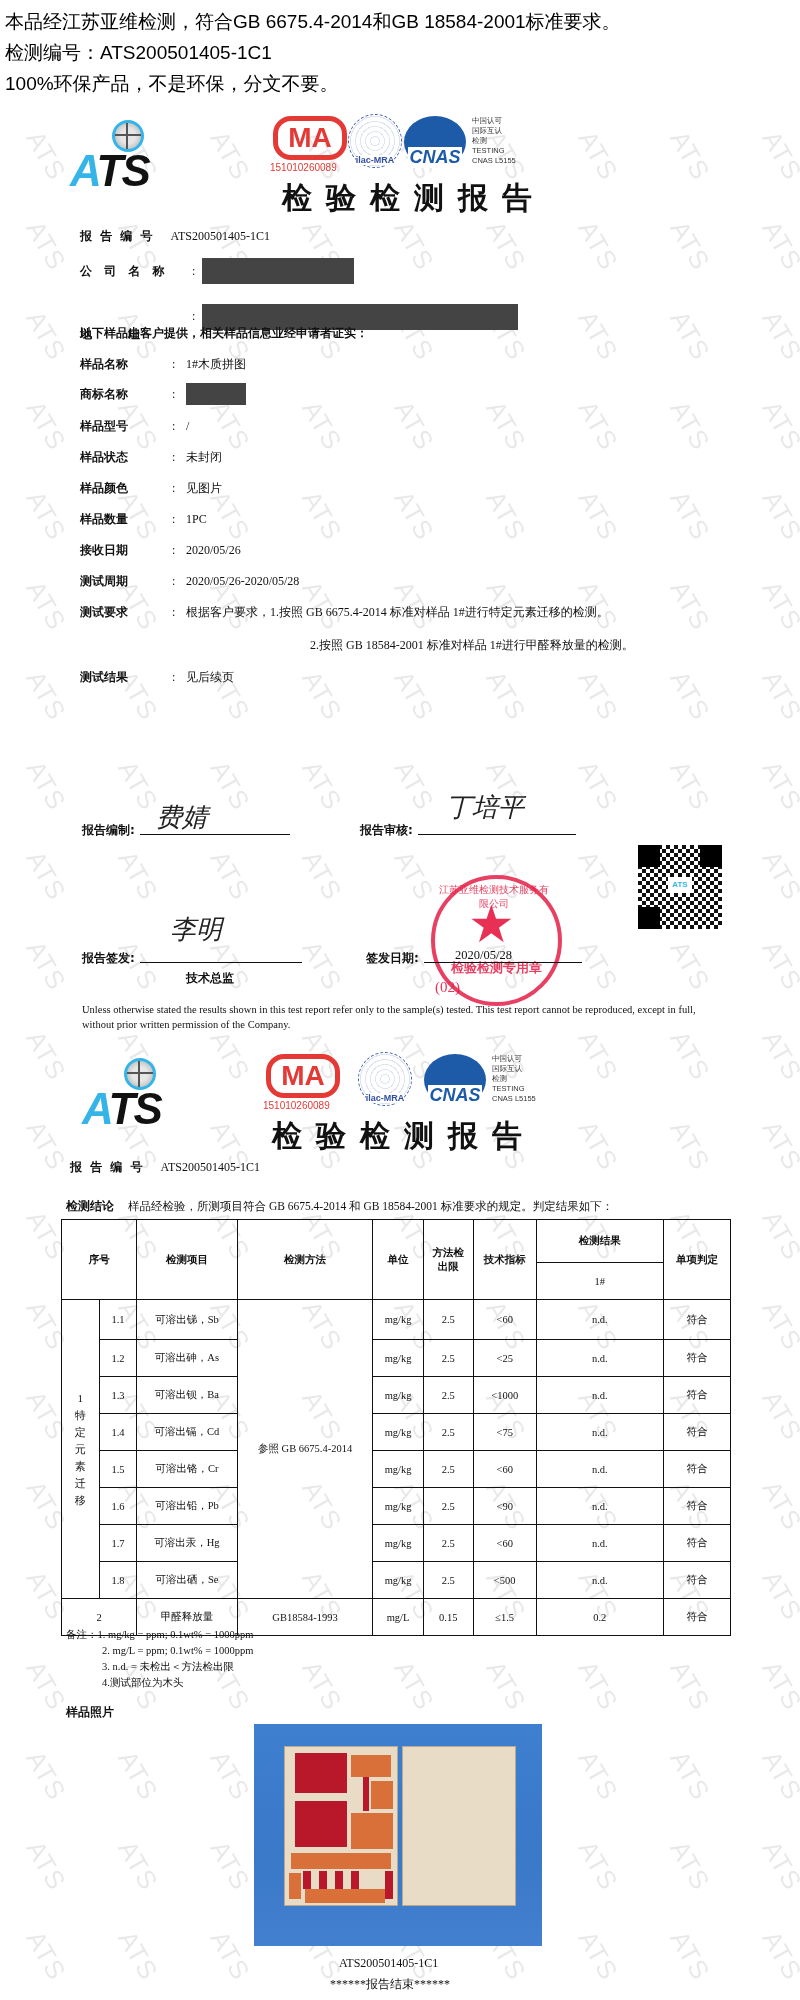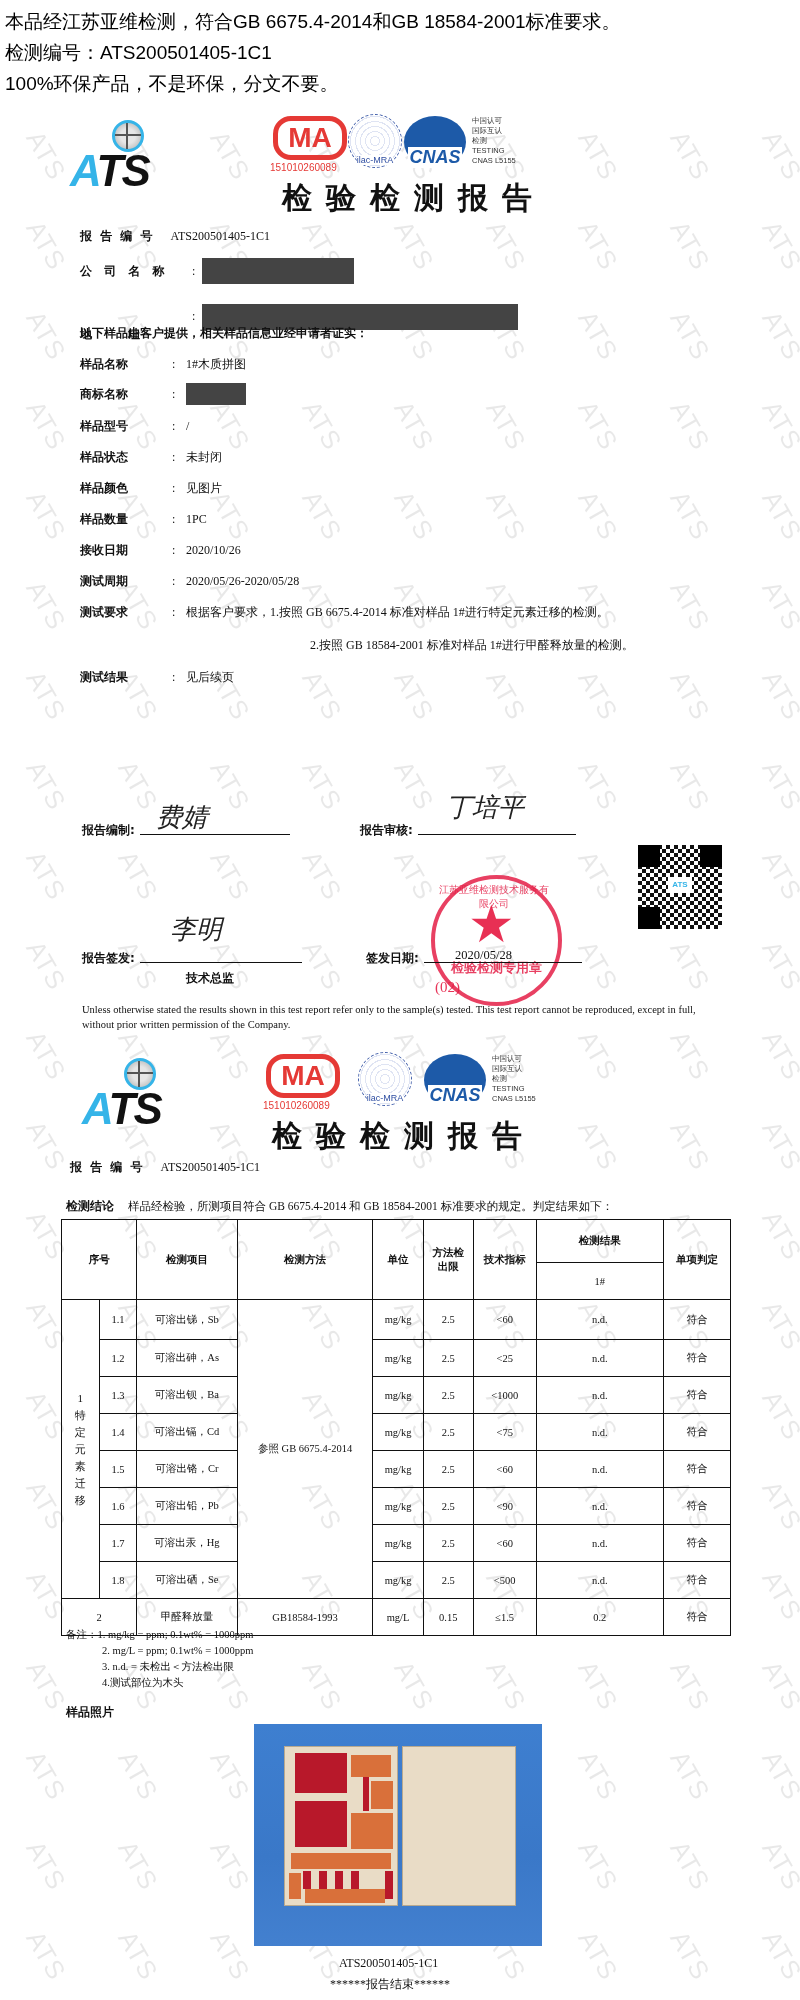--- a/index.html
+++ b/index.html
@@ -21,21 +21,21 @@
   .ats-text .a { color:#35b4e8; }
   .ats-text .ts { color:#111; }
   .cma { position:absolute; left:210px; top:4px; width:80px; }
   .cma-box { width:64px; height:34px; border:5px solid #e53935; border-radius:18px; border-left-color:#e53935;
              color:#e53935; font-family:"Liberation Sans","DejaVu Sans",sans-serif; font-weight:bold;
              font-size:28px; text-align:center; line-height:34px; margin-left:3px; }
   .cma-num { color:#e53935; font-family:"Liberation Sans","DejaVu Sans",sans-serif; font-size:10px; margin-top:2px; }
   .ilac { position:absolute; left:290px; top:2px; width:52px; height:52px; border-radius:50%;
           border:1px dashed #3c5aa8; display:flex; align-items:center; justify-content:center;
           background:repeating-radial-gradient(circle,#fff 0 4px,#dfe4f3 4px 5px); }
-  .ilac span { font-family:"Liberation Sans","DejaVu Sans",sans-serif; font-size:9px; color:#2f4ea2; font-weight:normal; background:#fff;margin-top:38px; }
+  .ilac span { font-family:"Liberation Sans","DejaVu Sans",sans-serif; font-size:9px; color:#2f4ea2; font-weight:bold; background:#fff;margin-top:38px; }
   .cnas { position:absolute; left:346px; top:4px; width:62px; height:52px; border-radius:50%;
           background:#1d5aa8; display:flex; align-items:flex-end; justify-content:center; }
   .cnas span { font-family:"Liberation Sans","DejaVu Sans",sans-serif; font-style:italic; font-weight:bold;
                font-size:18px; color:#1d5aa8; background:#fff; padding:0 1px; }
   .cnas-side { position:absolute; left:415px; top:4px; font-family:"Liberation Sans","DejaVu Sans",sans-serif;
                font-size:7.5px; line-height:10px; color:#333; }
   .report-title { position:absolute; left:210px; top:60px; font-size:30px; letter-spacing:14px;
                   font-family:"DejaVu Sans","Liberation Sans",sans-serif; font-weight:bold; color:#111; }
   .label-b { font-family:"DejaVu Sans","Liberation Sans",sans-serif; font-weight:bold; font-size:12px; }
   .val { font-family:"Liberation Serif","DejaVu Serif",serif; font-size:12px; }
@@ -352,21 +352,21 @@
     <span class="val">见图片</span>
 </div>
 <div class="field-row" style="left:80px;top:510px;">
   <span class="lbl label-b">样品数量</span>
     <span class="colon">:</span>
     <span class="val">1PC</span>
 </div>
 <div class="field-row" style="left:80px;top:541px;">
   <span class="lbl label-b">接收日期</span>
     <span class="colon">:</span>
-    <span class="val">2020/10/26</span>
+    <span class="val">2020/05/26</span>
 </div>
 <div class="field-row" style="left:80px;top:572px;">
   <span class="lbl label-b">测试周期</span>
     <span class="colon">:</span>
     <span class="val">2020/05/26-2020/05/28</span>
 </div>
 <div class="field-row" style="left:80px;top:603px;">
   <span class="lbl label-b">测试要求</span>
     <span class="colon">:</span>
     <span class="val">根据客户要求，1.按照 GB 6675.4-2014 标准对样品 1#进行特定元素迁移的检测。</span>

